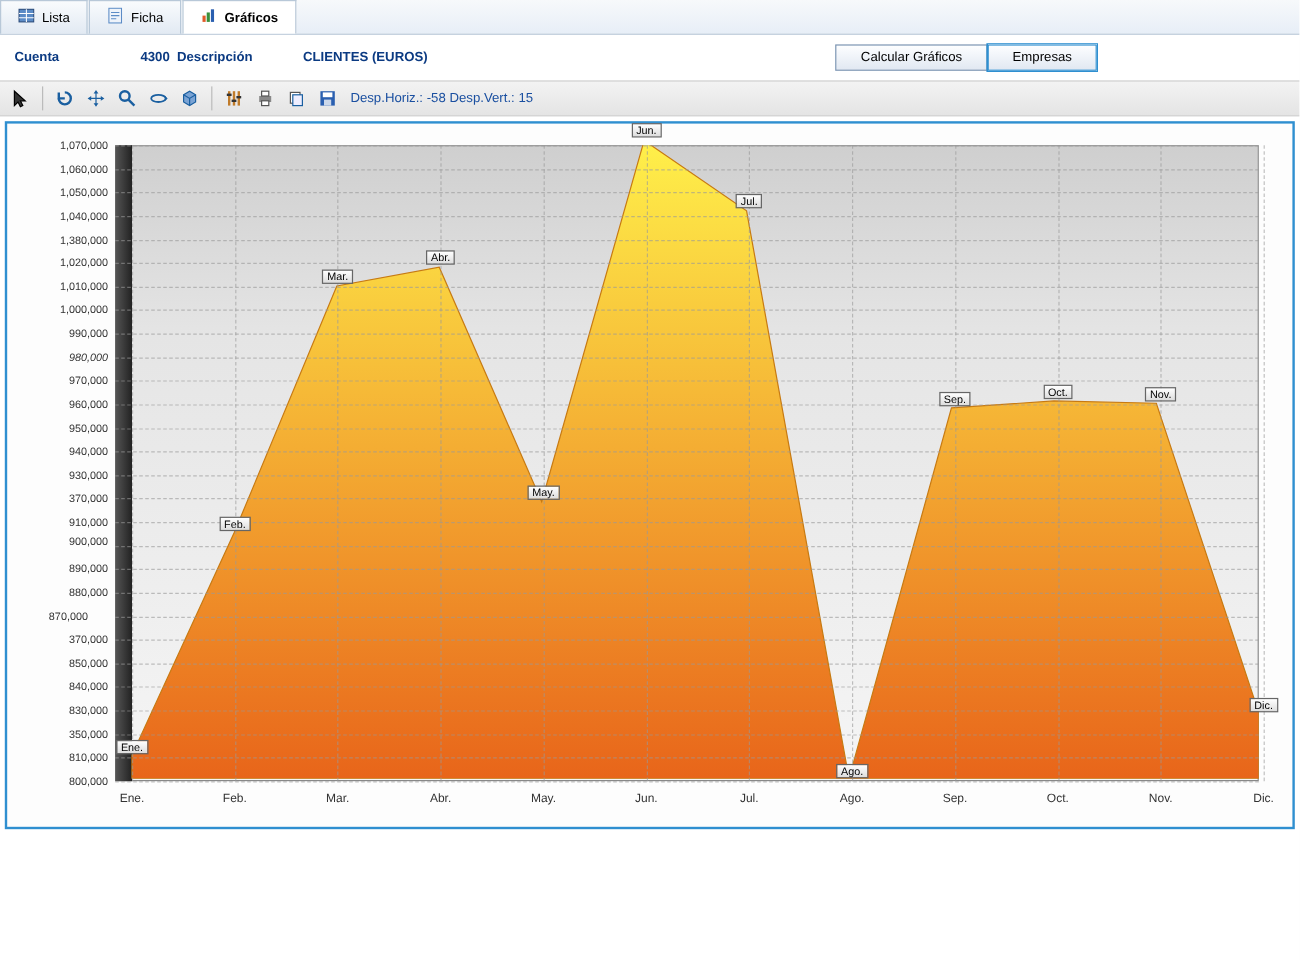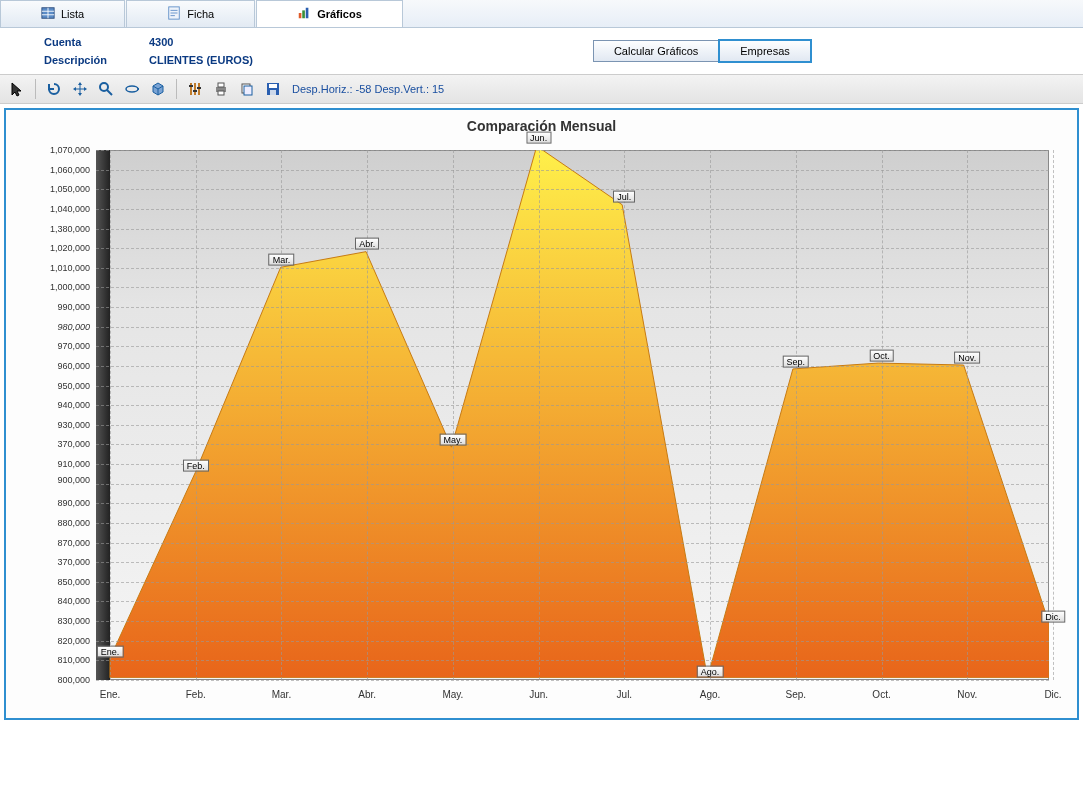--- a/index.html
+++ b/index.html
@@ -1,22 +1,22 @@
 <!DOCTYPE html>
 <html><head>
 <meta charset="utf-8">
 <style>
   * { box-sizing: border-box; }
   body { margin: 0; font-family: Tahoma, Verdana, sans-serif; font-size: 11px; background:#fff; width:1083px; }
   .tabs { display:flex; border-bottom:1px solid #b8c8d8; background:linear-gradient(#f7f9fb,#e7eef7);}
-  .tab { padding:5px 40px; border:1px solid #b8c8d8; border-bottom:none; margin-right:1px; display:flex; align-items:center; gap:6px; cursor:pointer; background:linear-gradient(#f9fbfd,#e2eaf3);}
+  .tab { padding:5px 14px; border:1px solid #b8c8d8; border-bottom:none; margin-right:1px; display:flex; align-items:center; gap:6px; cursor:pointer; background:linear-gradient(#f9fbfd,#e2eaf3);}
   .tab.active { background:#fff; font-weight:bold;}
   .tab svg { width:14px; height:14px; }
   .info-row { display:flex; align-items:center; padding:8px 12px; gap:40px;}
-  .info-left { display:flex; flex-direction:column; gap:6px;margin-left:32px; }
+  .info-left { display:flex; flex-direction:row; gap:6px; }
   .info-line { display:flex; gap:30px; }
   .info-line .lbl { color:#0b3a82; font-weight:bold; width:75px;}
   .info-line .val { color:#0b3a82; font-weight:bold;}
   .btns { display:flex; margin-left:300px;}
   .btn { padding:4px 20px; border:1px solid #7b94b2; background:linear-gradient(#fdfeff,#e1e8f2); cursor:pointer; font-size:11px;}
   .btn.sel { border:1px solid #2f8fd0; box-shadow:0 0 0 1px #2f8fd0;}
   .toolbar { display:flex; align-items:center; gap:4px; padding:3px 6px; background:linear-gradient(#f3f3f3,#e4e4e4); border-top:1px solid #ccc; border-bottom:1px solid #ccc;}
   .toolbar .sep { width:1px; height:20px; background:#bbb; margin:0 3px;}
   .tbtn { width:22px; height:22px; display:flex; align-items:center; justify-content:center; border:1px solid transparent; cursor:pointer; border-radius:2px;}
   .tbtn svg { width:16px; height:16px; }
@@ -154,31 +154,30 @@
       <svg viewBox="0 0 16 16">
         <rect x="2" y="2" width="12" height="12" fill="#2a5fb0"></rect>
         <rect x="4" y="3" width="8" height="4" fill="#fff"></rect>
         <rect x="5" y="9" width="6" height="5" fill="#ccd8ea"></rect>
       </svg>
     </div>
   <span class="desp">Desp.Horiz.: -58 Desp.Vert.: 15</span>
 </div>
 
 <div class="chart-frame">
-  <div class="chart-title">Comparación Mensual</div>
   <div class="chart-area">
     <div id="yticks">
         <div class="ytick" style="top: 540px;">800,000</div>
         <div class="ytick" style="top: 520.37px;">810,000</div>
-        <div class="ytick" style="top: 500.741px;">820,000</div>
+        <div class="ytick" style="top: 500.741px;">350,000</div>
         <div class="ytick" style="top: 481.111px;">830,000</div>
         <div class="ytick" style="top: 461.481px;">840,000</div>
         <div class="ytick" style="top: 441.852px;">850,000</div>
         <div class="ytick" style="top: 422.222px;">370,000</div>
-        <div class="ytick" style="top: 402.593px;">870,000</div>
+        <div class="ytick" style="top: 402.593px; text-align: center;">870,000</div>
         <div class="ytick" style="top: 382.963px;">880,000</div>
         <div class="ytick" style="top: 363.333px;">890,000</div>
         <div class="ytick" style="top: 340px;">900,000</div>
         <div class="ytick" style="top: 324.074px;">910,000</div>
         <div class="ytick" style="top: 304.444px;">370,000</div>
         <div class="ytick" style="top: 284.815px;">930,000</div>
         <div class="ytick" style="top: 265.185px;">940,000</div>
         <div class="ytick" style="top: 245.556px;">950,000</div>
         <div class="ytick" style="top: 225.926px;">960,000</div>
         <div class="ytick" style="top: 206.296px;">970,000</div>

